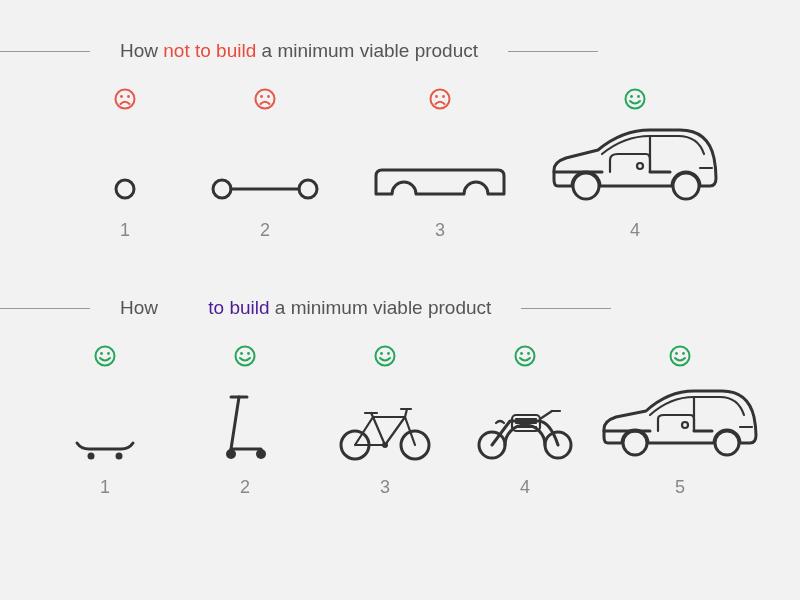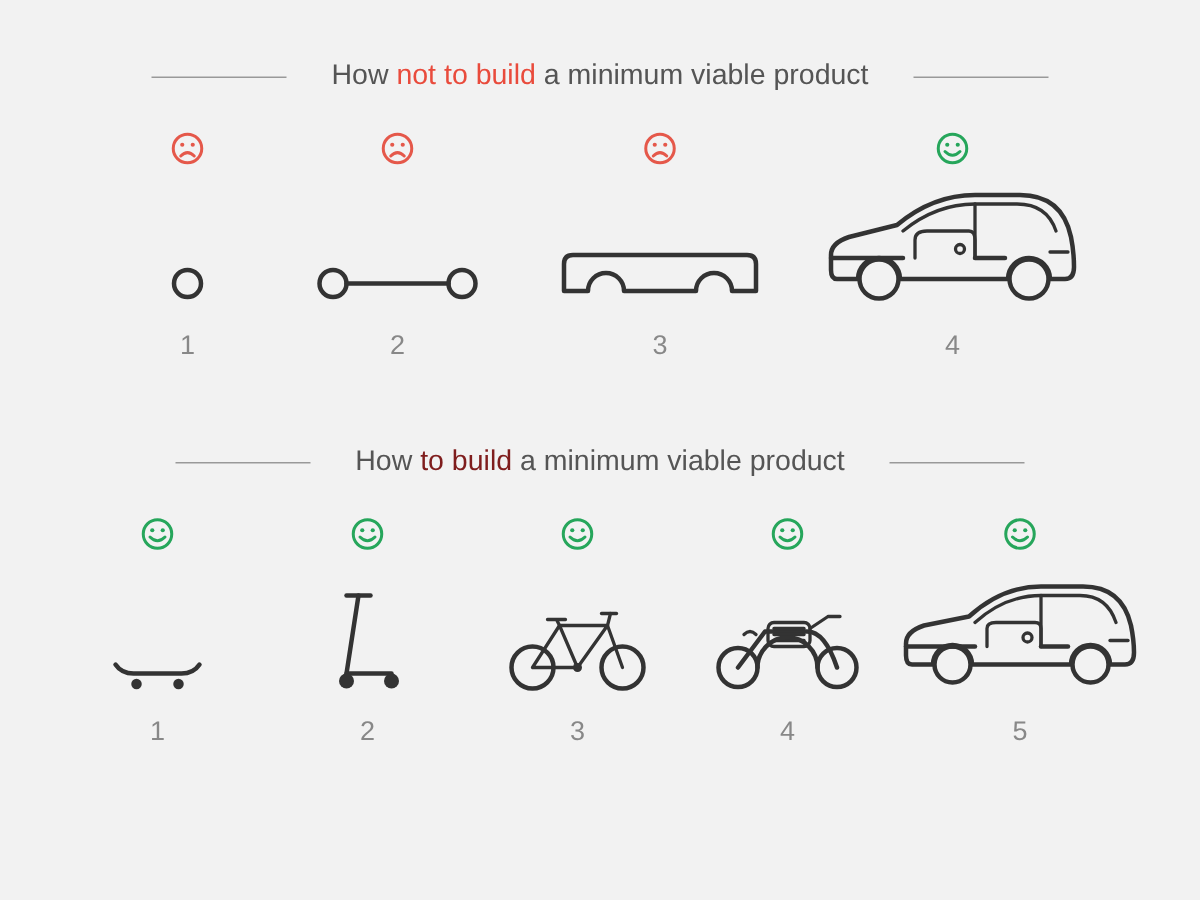--- a/index.html
+++ b/index.html
@@ -12,37 +12,37 @@
     color: #555;
     overflow: hidden;
   }
   .section {
     width: 100%;
     box-sizing: border-box;
   }
   .title-row {
     display: flex;
     align-items: center;
-    justify-content: center;
+    justify-content: flex-start;
     gap: 30px;
     padding-top: 40px;
     padding-bottom: 26px;
   }
   .rule {
     height: 0;
     width: 90px;
     border-top: 1px solid #999;
   }
   .title {
     font-size: 19px;
     color: #555;
     white-space: nowrap;
   }
   .hl-red { color: #e94b3c; }
-  .hl-green { color: #7f1d1d; }
+  .hl-green { color: #4c1d95; margin-left: 45px; }
   .steps {
     display: flex;
     justify-content: center;
   }
   .step {
     display: flex;
     flex-direction: column;
     align-items: center;
     gap: 14px;
   }

